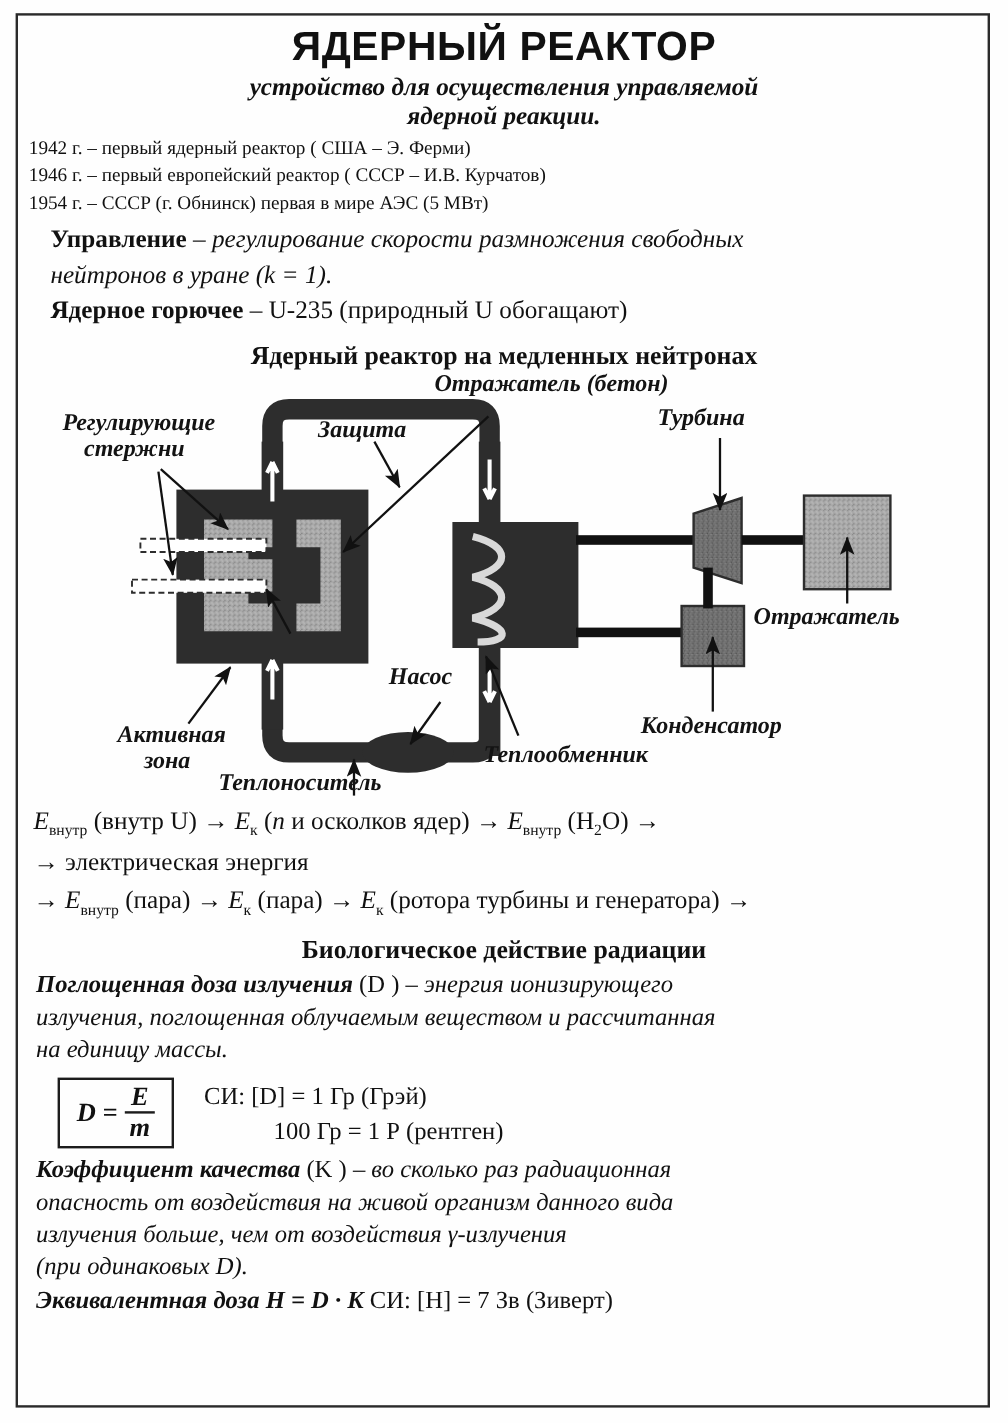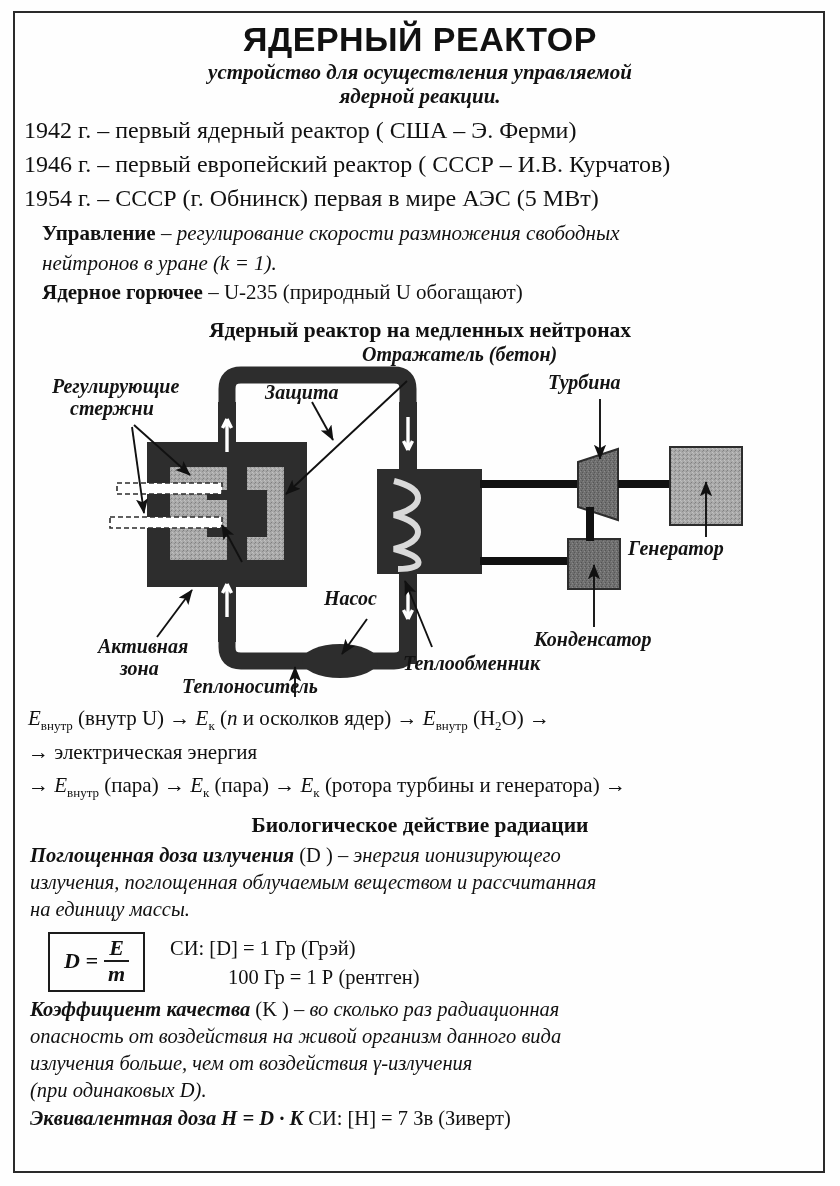--- a/index.html
+++ b/index.html
@@ -42,21 +42,21 @@
   }
   .subtitle{
     font-style:italic;
     font-weight:bold;
     font-size:21px;
     text-align:center;
     line-height:1.18;
     margin:0 0 4px 0;
   }
   .hist{
-    font-size:24px;
+    font-size:16px;
     line-height:1.42;
     margin-left:2px;
   }
   .defn{
     font-size:21px;
     line-height:1.4;
     margin-top:4px;
     margin-left:20px;
   }
   .defn b{font-weight:bold;font-style:normal;}
@@ -245,21 +245,21 @@
         <path d="M684,190 L684,135" stroke="#111" stroke-width="1.9" fill="none" marker-end="url(#ah)"></path>
 
         <path d="M572,280 L572,218" stroke="#111" stroke-width="1.9" fill="none" marker-end="url(#ah)"></path>
       </svg>
 
       <div class="dlabel" style="left:30px;top:28px;"><span>Регулирующие</span><br><span style="display:inline-block;margin-left:18px;">стержни</span></div>
 
       <div class="dlabel" style="left:243px;top:34px;">Защита</div>
       <div class="dlabel" style="left:340px;top:-4px;">Отражатель (бетон)</div>
       <div class="dlabel" style="left:526px;top:24px;">Турбина</div>
-      <div class="dlabel" style="left:606px;top:190px;">Генератор</div>
+      <div class="dlabel" style="left:606px;top:190px;">Отражатель</div>
       <div class="dlabel" style="left:302px;top:240px;">Насос</div>
       <div class="dlabel" style="left:512px;top:281px;">Конденсатор</div>
       <div class="dlabel" style="left:381px;top:305px;">Теплообменник</div>
       <div class="dlabel" style="left:160px;top:328px;">Теплоноситель</div>
       <div class="dlabel" style="left:76px;top:288px;"><span>Активная</span><br><span style="display:inline-block;margin-left:22px;">зона</span></div>
     </div>
 
     <div class="chain">
       <div><span class="E">E</span><sub>внутр</sub><span> (внутр U) → </span><span class="E">E</span><sub>к</sub><span> (</span><span class="E">n</span><span> и осколков ядер) → </span><span class="E">E</span><sub>внутр</sub><span> (H</span><sub>2</sub><span>O) →</span></div>
       <div><span>→ электрическая энергия</span></div>

